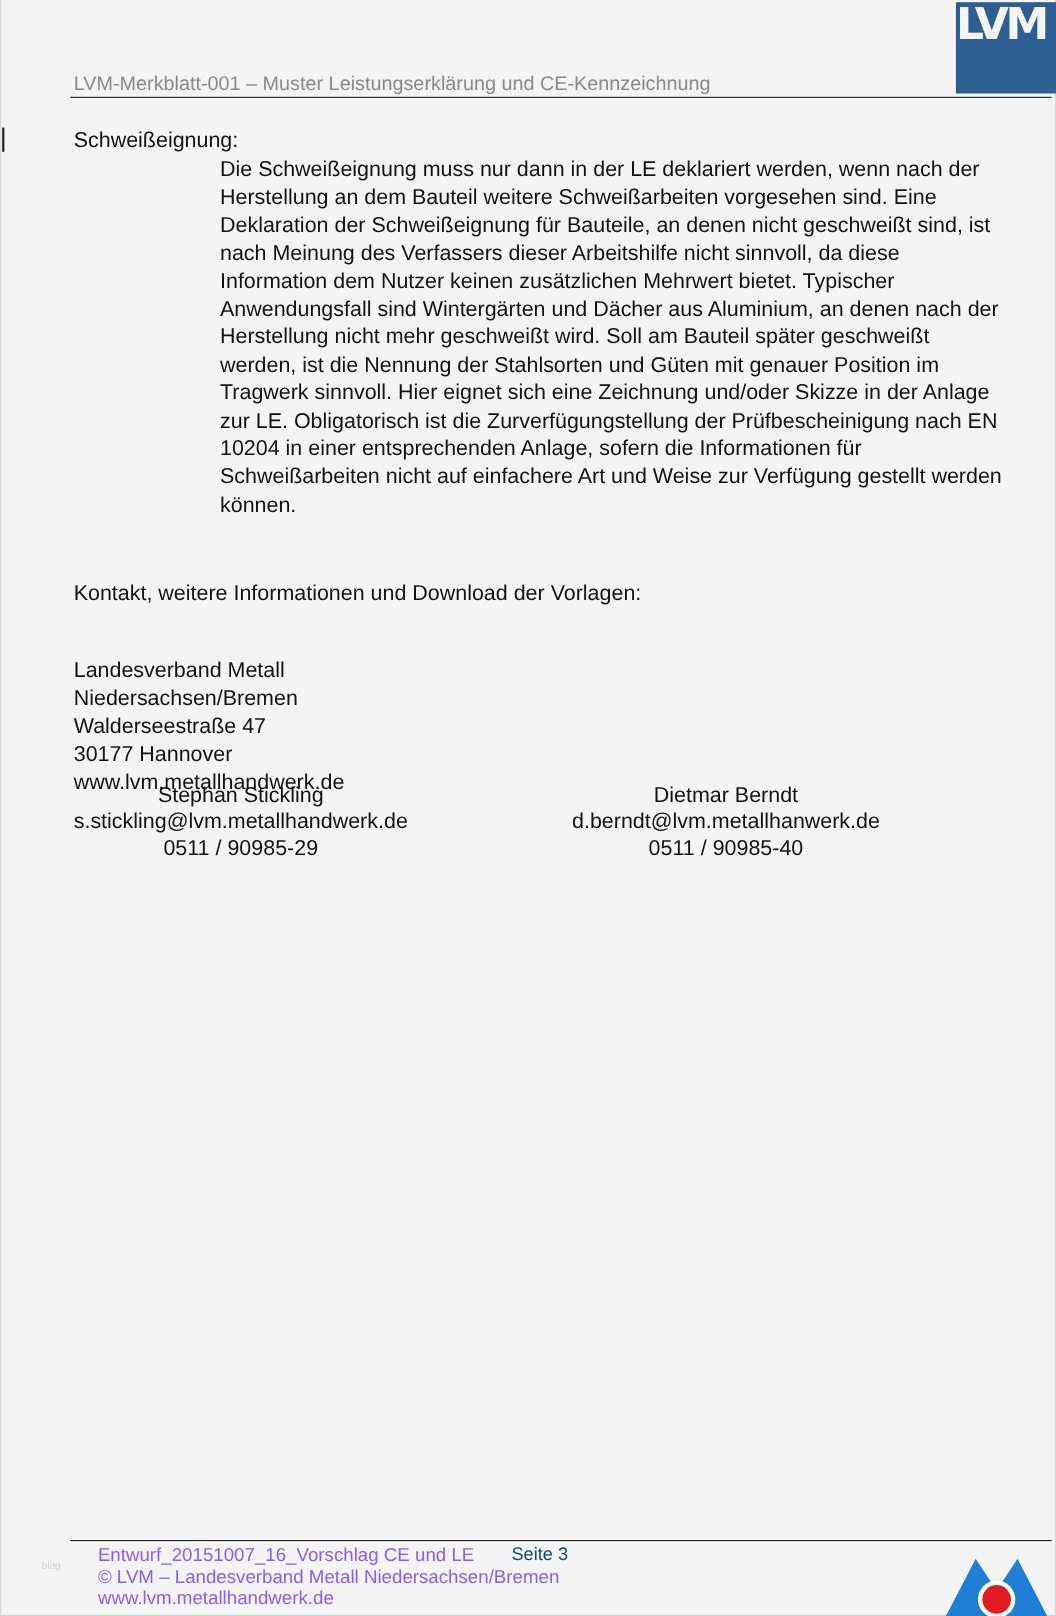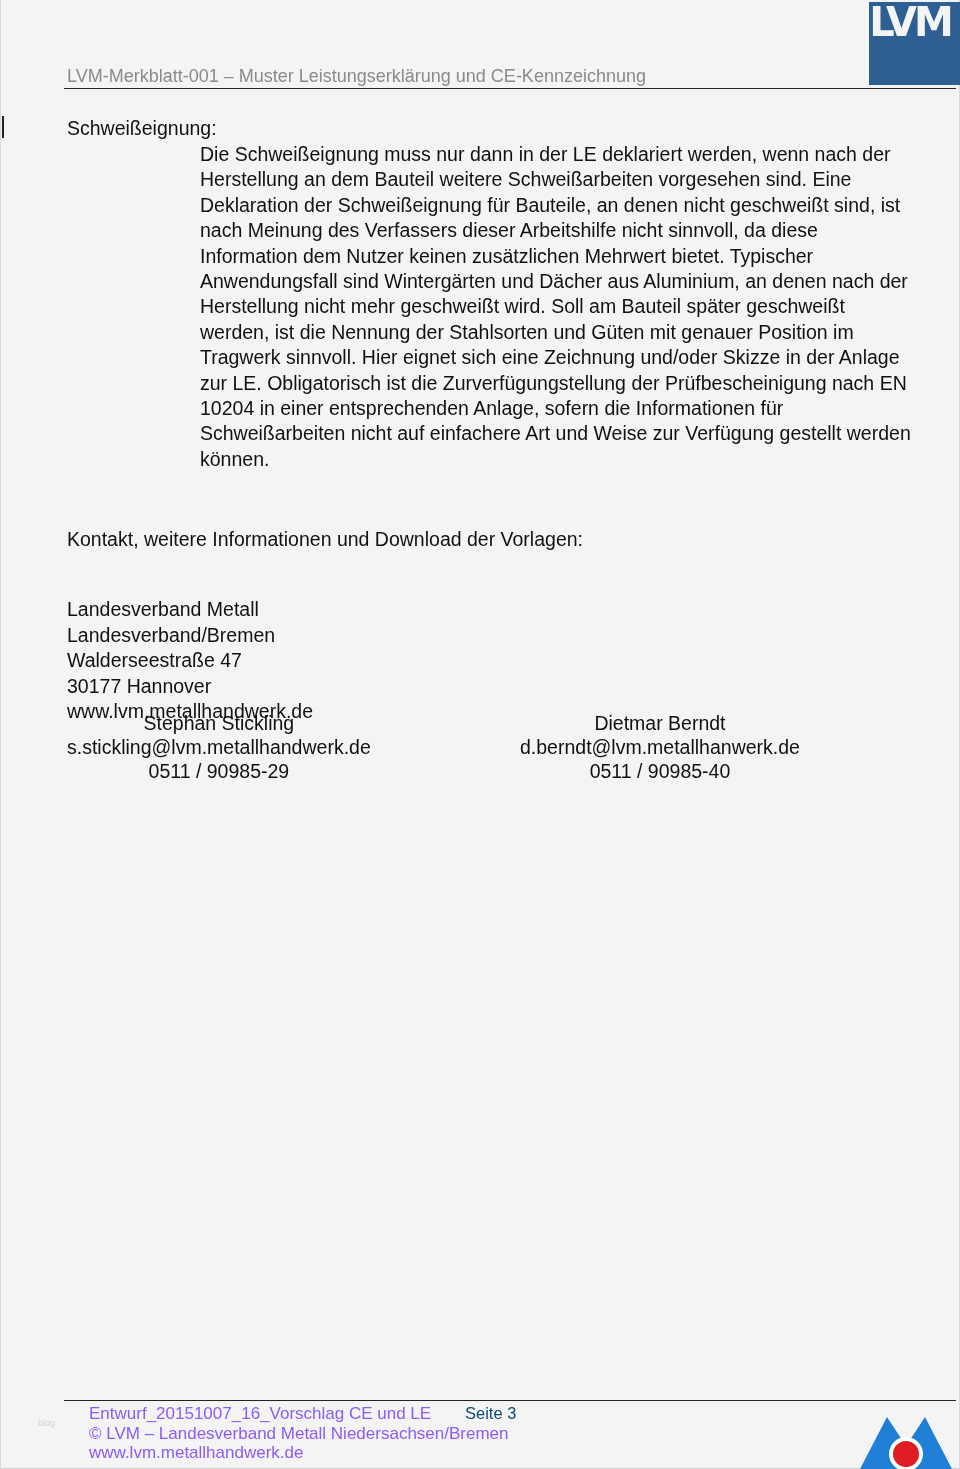--- a/index.html
+++ b/index.html
@@ -159,21 +159,21 @@
   <span>Tragwerk sinnvoll. Hier eignet sich eine Zeichnung und/oder Skizze in der Anlage</span>
   <span>zur LE. Obligatorisch ist die Zurverfügungstellung der Prüfbescheinigung nach EN</span>
   <span>10204 in einer entsprechenden Anlage, sofern die Informationen für</span>
   <span>Schweißarbeiten nicht auf einfachere Art und Weise zur Verfügung gestellt werden</span>
   <span>können.</span>
 </div>
 
 <div class="contact-heading">Kontakt, weitere Informationen und Download der Vorlagen:</div>
 <div class="address-block">
   <span>Landesverband Metall</span>
-  <span>Landesverband/Bremen</span>
+  <span>Niedersachsen/Bremen</span>
   <span>Walderseestraße 47</span>
   <span>30177 Hannover</span>
   <span>www.lvm.metallhandwerk.de</span>
 </div>
 
 <div class="person person-1">
   <span>Stephan Stickling</span>
   <span>s.stickling@lvm.metallhandwerk.de</span>
   <span>0511 / 90985-29</span>
 </div>

